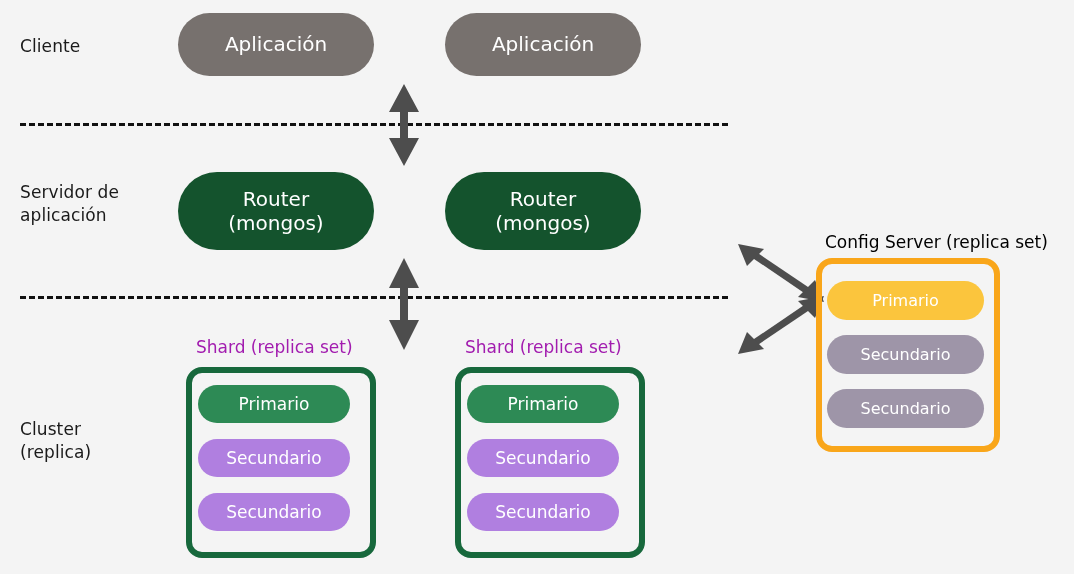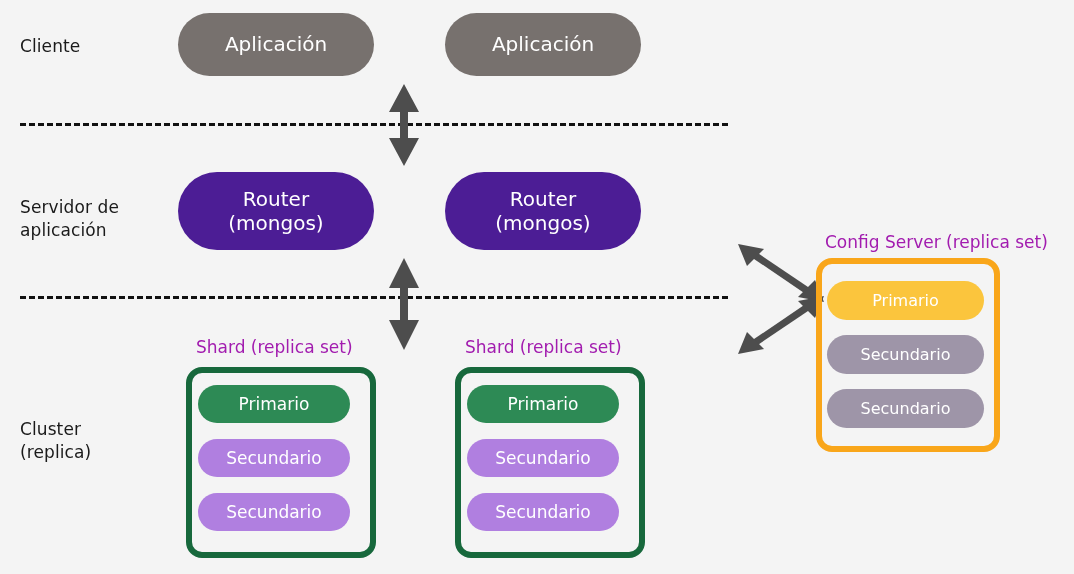--- a/index.html
+++ b/index.html
@@ -41,21 +41,21 @@
     border-radius: 999px;
     box-sizing: border-box;
     line-height: 1.22;
     white-space: pre-line;
   }
   .pill-app {
     background: #77716e;
     font-size: 20px;
   }
   .pill-router {
-    background: #4c1d95;
+    background: #14532d;
     font-size: 20px;
   }
   .pill-primary-shard {
     background: #2e8b57;
     background: #2d8a55;
     font-size: 17px;
   }
   .pill-secondary-shard {
     background: #b07fe0;
     font-size: 17px;
@@ -76,38 +76,38 @@
     background: transparent;
   }
   .group-shard { border: 6px solid #17683c; }
   .group-config { border: 6px solid #f9a61a; }
 
   .group-title {
     font-size: 17px;
     white-space: nowrap;
   }
   .group-title-shard { color: #a21caf; }
-  .group-title-config { color: #a21caf; }
+  .group-title-config { color: #000000; }
 
   
   .divider {
     height: 0;
     border-top: 3px dashed #111111;
   }
 
   svg { display: block; }
 </style>
 </head>
 <body>
 
 <div id="stage">
 
   <div class="abs row-label" style="left:20px; top:35px;">Cliente</div>
 
-  <div class="abs row-label" style="left:20px; top:196px;">Servidor de
+  <div class="abs row-label" style="left:20px; top:181px;">Servidor de
 aplicación</div>
 
   <div class="abs row-label" style="left:20px; top:418px;">Cluster
 (replica)</div>
 
   <div class="abs pill pill-app" style="left:178px; top:13px; width:196px; height:63px;">Aplicación</div>
 
   <div class="abs pill pill-app" style="left:445px; top:13px; width:196px; height:63px;">Aplicación</div>
 
   <div class="abs divider" style="left:20px; top:123px; width:708px;"></div>

